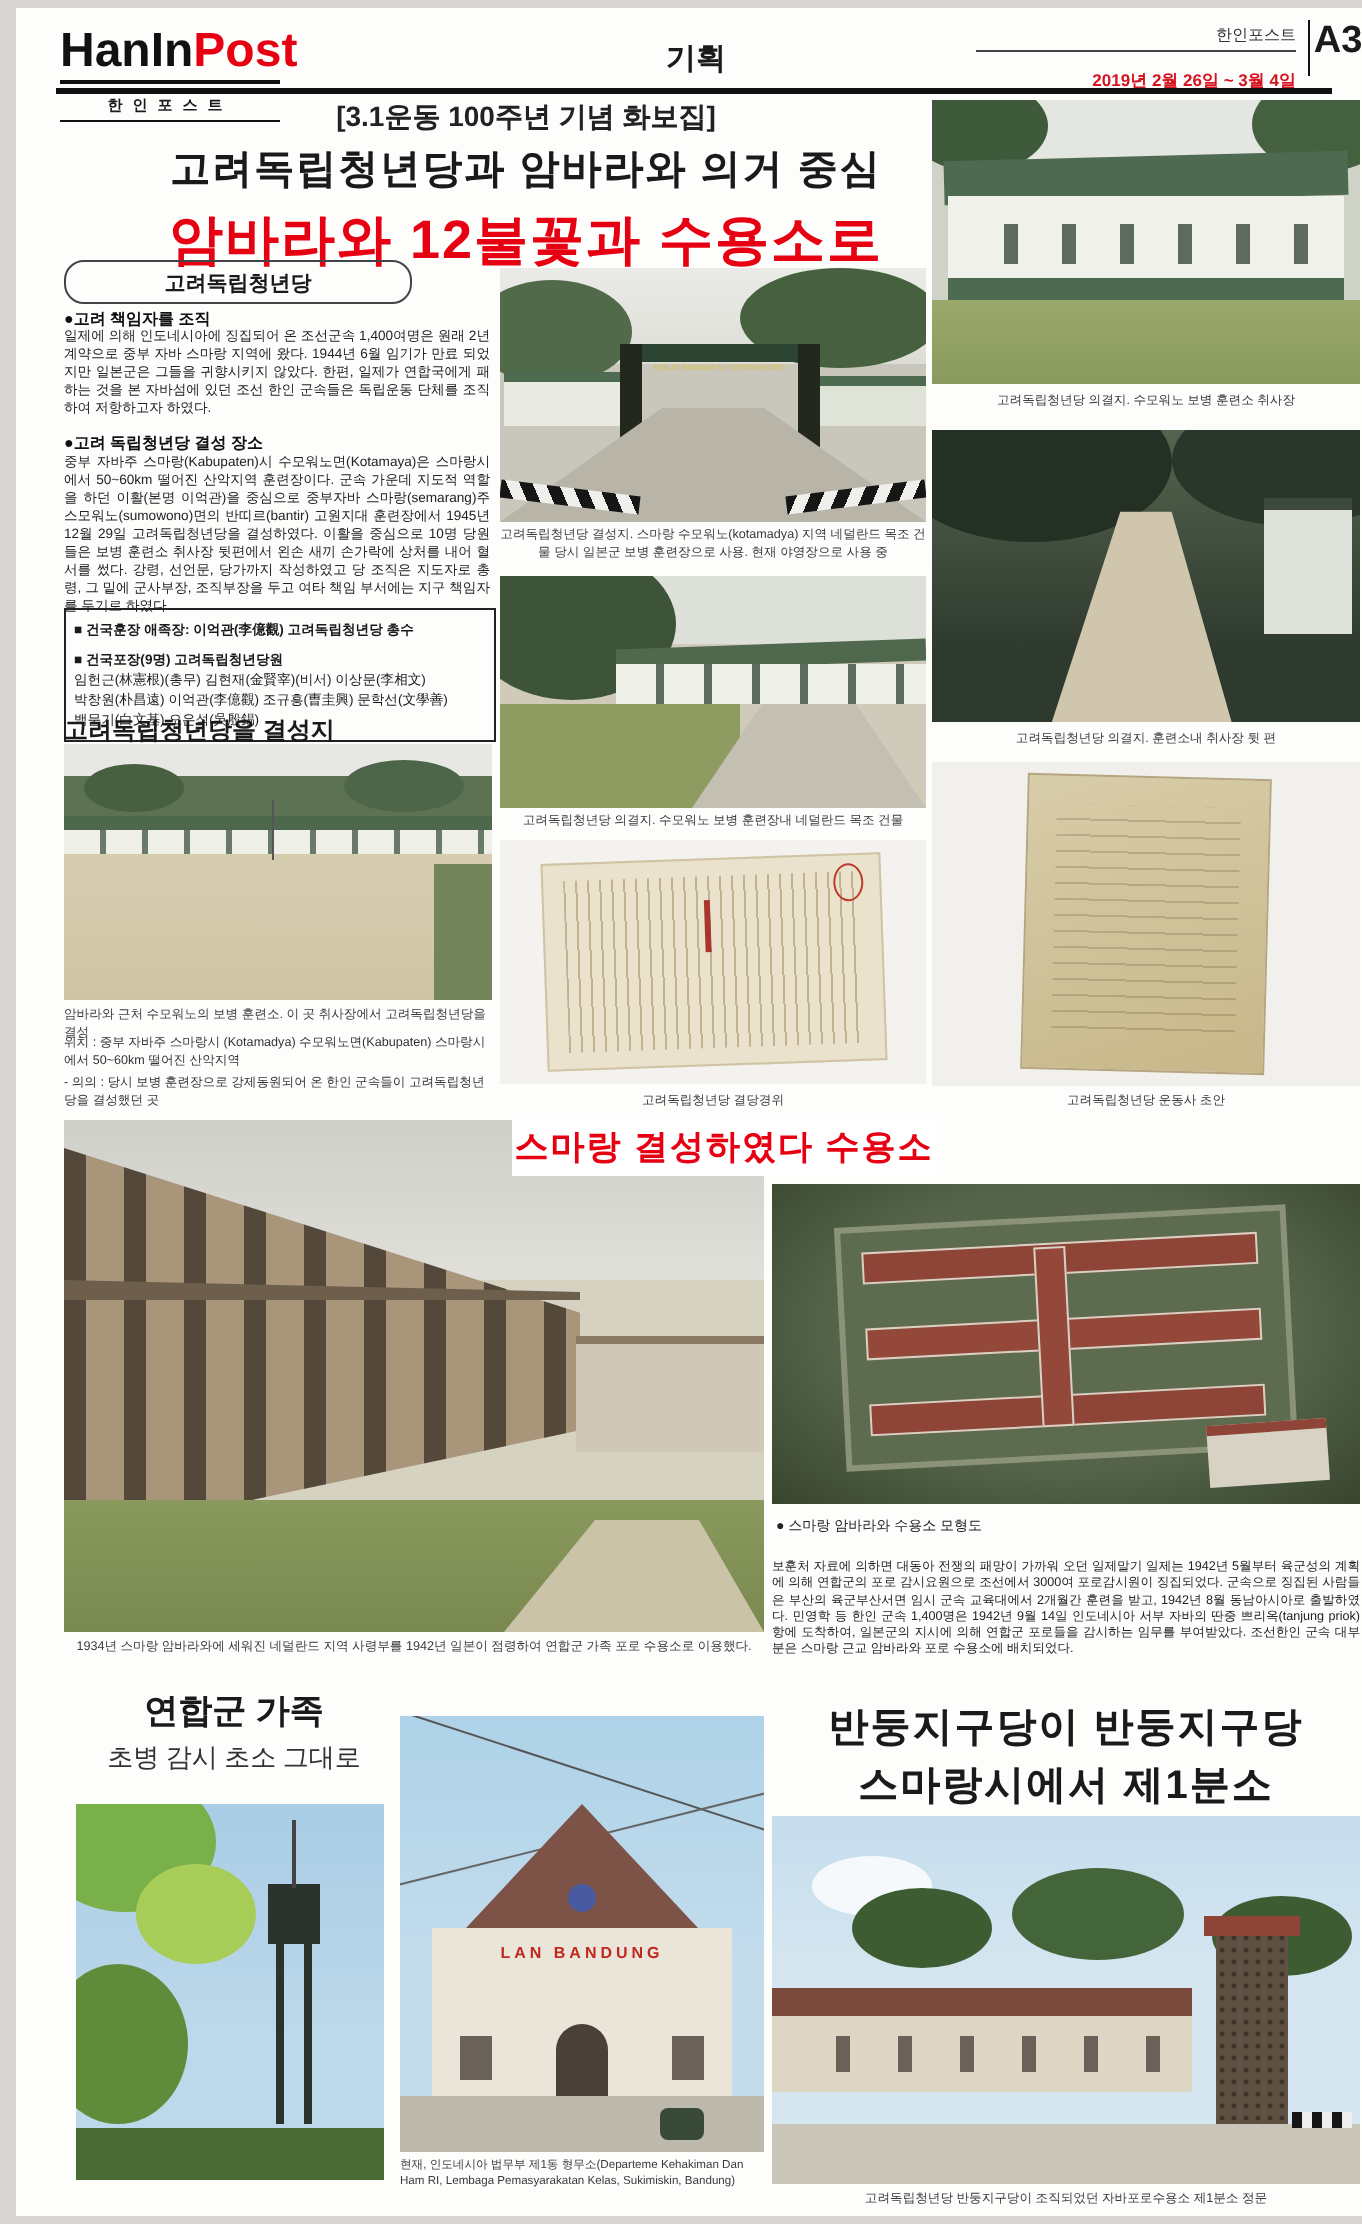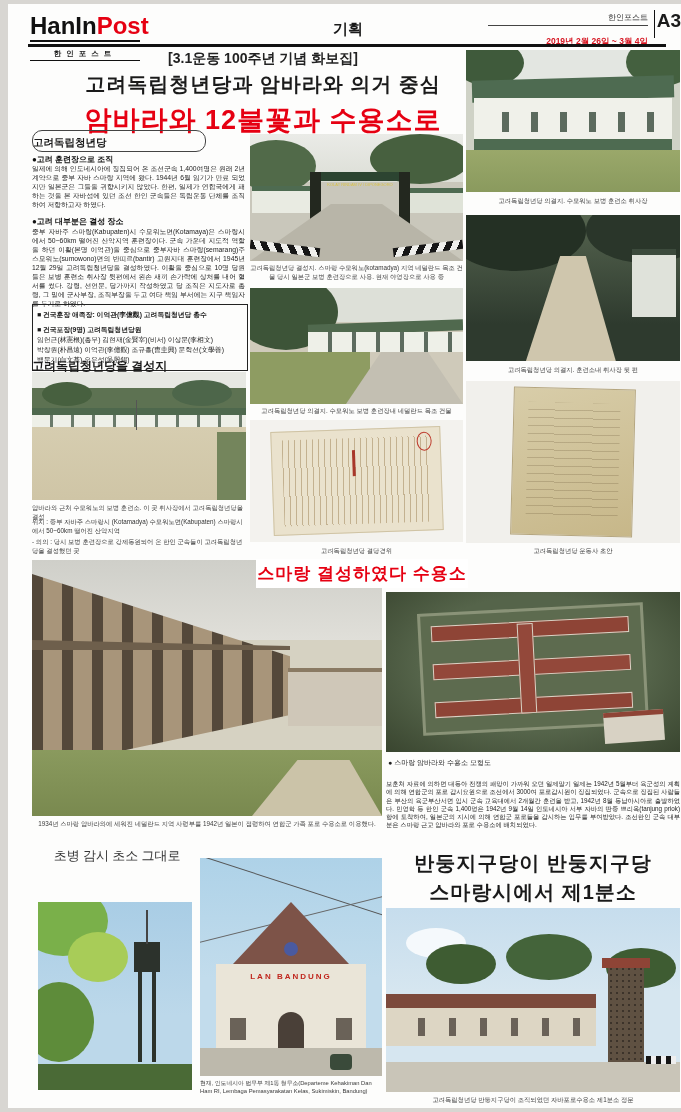--- a/index.html
+++ b/index.html
@@ -40,28 +40,28 @@
     <span style="font-size:19px;font-weight:bold;">A3</span>
   </div>
   <div class="hr-thick" style="left:20px;top:40px;width:638px;height:3px;"></div>
 
   <div class="abs" style="left:40px;top:46px;width:430px;text-align:center;">
     <div style="font-size:14px;font-weight:bold;color:#222;">[3.1운동 100주년 기념 화보집]</div>
     <div style="font-size:20px;font-weight:bold;margin-top:3px;letter-spacing:1px;">고려독립청년당과 암바라와 의거 중심</div>
     <div style="font-size:27px;font-weight:bold;color:#e60012;margin-top:4px;letter-spacing:1px;">암바라와 12불꽃과 수용소로</div>
   </div>
 
-  <div class="abs" style="left:24px;top:126px;width:172px;border:1.5px solid #444;border-radius:10px;padding:1px 0;">
+  <div class="abs" style="left:24px;top:126px;width:172px;border:1.5px solid #444;border-radius:10px;text-align:center;padding:1px 0;">
     <span style="font-size:10.5px;font-weight:bold;">고려독립청년당</span>
   </div>
 
-  <div class="abs sec-head" style="left:24px;top:150px;width:212px;">●고려 훈련장으로 조직</div>
+  <div class="abs sec-head" style="left:24px;top:150px;width:212px;">●고려 책임자를 조직</div>
   <div class="abs body-txt" style="left:24px;top:161px;width:213px;">일제에 의해 인도네시아에 징집되어 온 조선군속 1,400여명은 원래 2년 계약으로 중부 자바 스마랑 지역에 왔다. 1944년 6월 임기가 만료 되었지만 일본군은 그들을 귀향시키지 않았다. 한편, 일제가 연합국에게 패하는 것을 본 자바섬에 있던 조선 한인 군속들은 독립운동 단체를 조직하여 저항하고자 하였다.</div>
 
-  <div class="abs sec-head" style="left:24px;top:212px;width:212px;">●고려 대부분은 결성 장소</div>
+  <div class="abs sec-head" style="left:24px;top:212px;width:212px;">●고려 독립청년당 결성 장소</div>
   <div class="abs body-txt" style="left:24px;top:224px;width:213px;">중부 자바주 스마랑(Kabupaten)시 수모워노면(Kotamaya)은 스마랑시에서 50~60km 떨어진 산악지역 훈련장이다. 군속 가운데 지도적 역할을 하던 이활(본명 이억관)을 중심으로 중부자바 스마랑(semarang)주 스모워노(sumowono)면의 반띠르(bantir) 고원지대 훈련장에서 1945년 12월 29일 고려독립청년당을 결성하였다. 이활을 중심으로 10명 당원들은 보병 훈련소 취사장 뒷편에서 왼손 새끼 손가락에 상처를 내어 혈서를 썼다. 강령, 선언문, 당가까지 작성하였고 당 조직은 지도자로 총령, 그 밑에 군사부장, 조직부장을 두고 여타 책임 부서에는 지구 책임자를 두기로 하였다.</div>
 
   <div class="abs" style="left:24px;top:300px;width:206px;border:1.5px solid #222;padding:5px 4px;">
     <div style="font-size:6.8px;font-weight:bold;margin-bottom:5px;">■ 건국훈장 애족장: 이억관(李億觀) 고려독립청년당 총수</div>
     <div style="font-size:6.8px;font-weight:bold;">■ 건국포장(9명) 고려독립청년당원</div>
     <div style="font-size:6.8px;">임헌근(林憲根)(총무) 김현재(金賢宰)(비서) 이상문(李相文)</div>
     <div style="font-size:6.8px;">박창원(朴昌遠) 이억관(李億觀) 조규흥(曺圭興) 문학선(文學善)</div>
     <div style="font-size:6.8px;">백문기(白文基) 오은석(吳殷錫)</div>
   </div>
 
@@ -168,20 +168,21 @@
   <div class="abs" style="left:380px;top:754px;width:294px;font-size:7px;color:#222;">● 스마랑 암바라와 수용소 모형도</div>
   <div class="abs body-txt" style="left:378px;top:776px;width:294px;font-size:6.3px;">보훈처 자료에 의하면 대동아 전쟁의 패망이 가까워 오던 일제말기 일제는 1942년 5월부터 육군성의 계획에 의해 연합군의 포로 감시요원으로 조선에서 3000여 포로감시원이 징집되었다. 군속으로 징집된 사람들은 부산의 육군부산서면 임시 군속 교육대에서 2개월간 훈련을 받고, 1942년 8월 동남아시아로 출발하였다. 민영학 등 한인 군속 1,400명은 1942년 9월 14일 인도네시아 서부 자바의 딴중 쁘리옥(tanjung priok) 항에 도착하여, 일본군의 지시에 의해 연합군 포로들을 감시하는 임무를 부여받았다. 조선한인 군속 대부분은 스마랑 근교 암바라와 포로 수용소에 배치되었다.</div>
   <div class="cap" style="left:24px;top:816px;width:350px;">1934년 스마랑 암바라와에 세워진 네덜란드 지역 사령부를 1942년 일본이 점령하여 연합군 가족 포로 수용소로 이용했다.</div>
 
   <div class="abs" style="left:378px;top:846px;width:294px;text-align:center;">
     <div style="font-size:20px;font-weight:bold;letter-spacing:1px;">반둥지구당이 반둥지구당</div>
     <div style="font-size:20px;font-weight:bold;letter-spacing:1px;margin-top:2px;">스마랑시에서 제1분소</div>
   </div>
 
   <div class="abs" style="left:30px;top:840px;width:158px;text-align:center;">
+    <div style="font-size:17px;font-weight:bold;">연합군 가족</div>
     <div style="font-size:13px;font-family:'Liberation Serif',serif;color:#333;margin-top:3px;">초병 감시 초소 그대로</div>
   </div>
 
   <div class="ph" style="left:30px;top:898px;width:154px;height:188px;background:linear-gradient(180deg,#a9cde5 0,#bcd8ea 60%);">
     <div class="blob" style="left:-20px;top:-16px;width:90px;height:70px;background:#7ab04a;"></div>
     <div class="blob" style="left:30px;top:30px;width:60px;height:50px;background:#a8cc58;"></div>
     <div class="blob" style="left:-14px;top:80px;width:70px;height:80px;background:#5e8c3a;"></div>
     <div class="abs" style="left:96px;top:40px;width:26px;height:30px;background:#2c322c;"></div>
     <div class="abs" style="left:100px;top:70px;width:4px;height:90px;background:#2c322c;"></div>
     <div class="abs" style="left:114px;top:70px;width:4px;height:90px;background:#2c322c;"></div>

